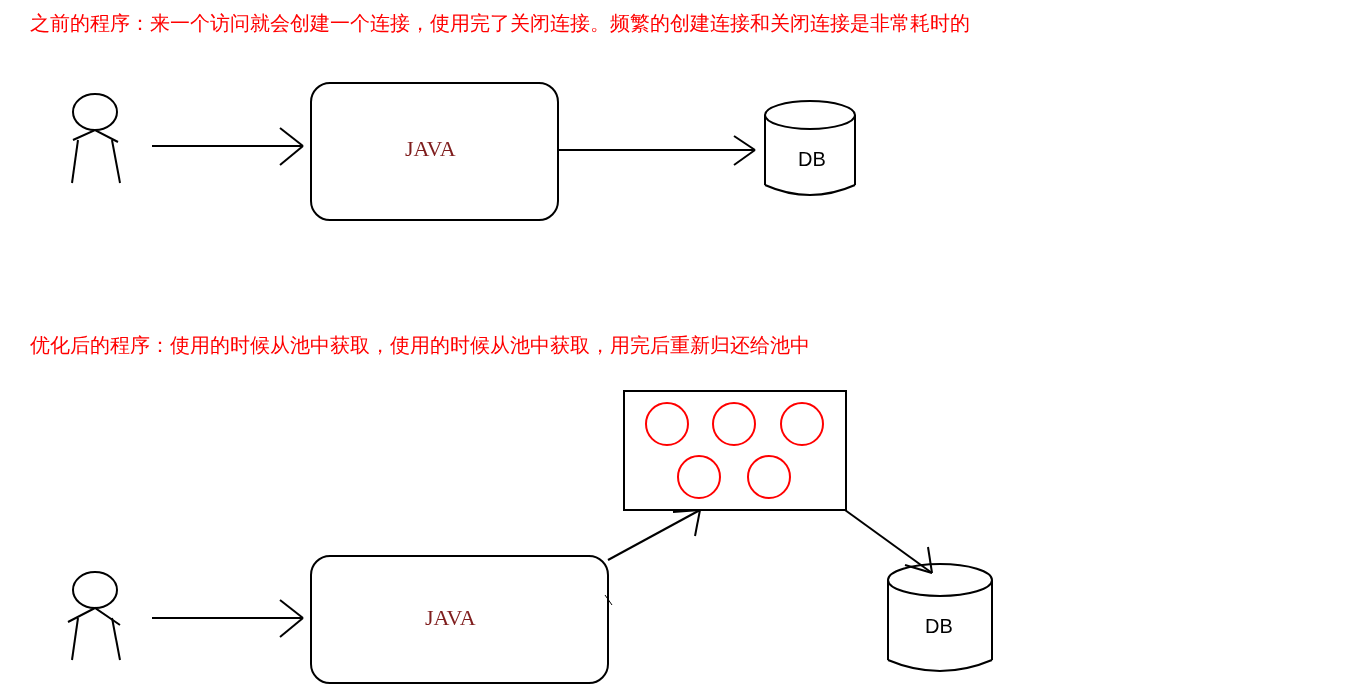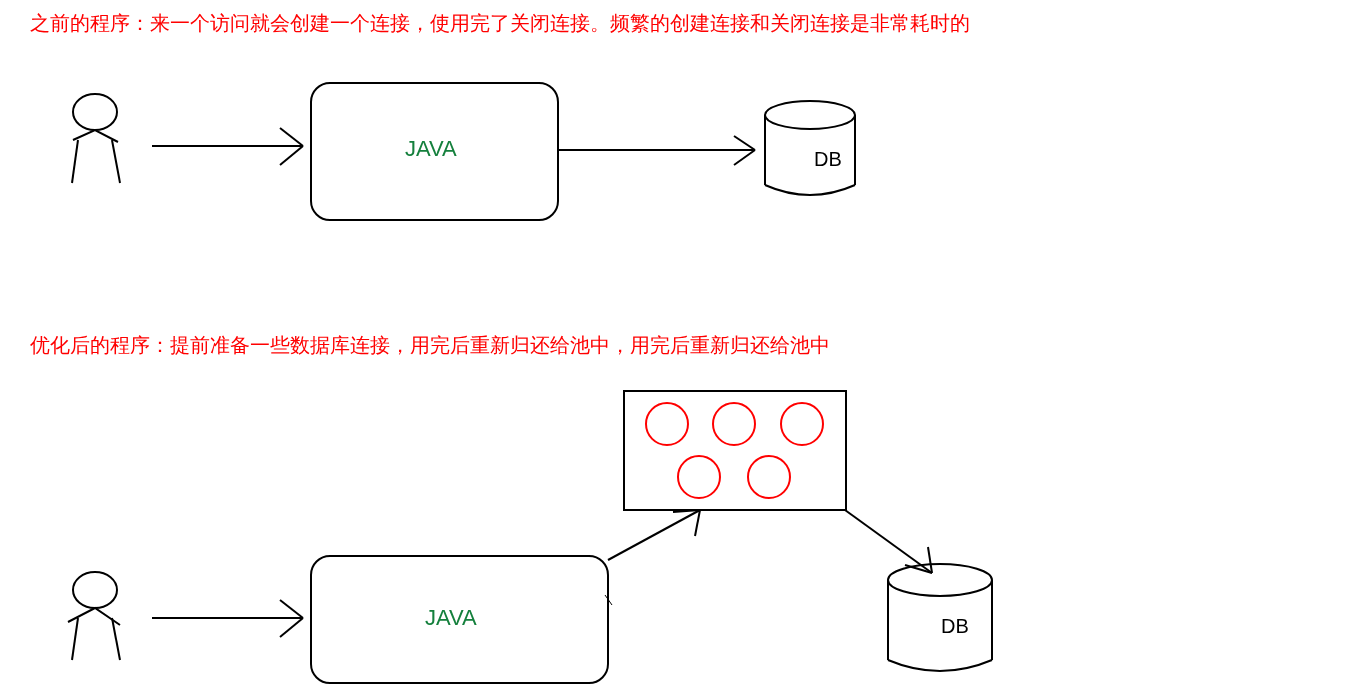--- a/index.html
+++ b/index.html
@@ -18,30 +18,29 @@
     white-space: nowrap;
   }
   .java-box {
     position: absolute;
     border: 2px solid #000;
     border-radius: 20px;
     background: #fff;
   }
   .java-label {
     position: absolute;
-    color: #15803d;
+    color: #7f1d1d;
     font-size: 22px;
-    font-family: Liberation Sans, sans-serif;
+    font-family: Liberation Serif, serif;
   }
   .db-label {
     position: absolute;
     color: #000;
     font-size: 20px;
     font-family: Arial, sans-serif;
-    margin-left: 16px;
   }
   .pool-box {
     position: absolute;
     border: 2px solid #000;
     background: #fff;
   }
   .pool-circle {
     position: absolute;
     border: 2px solid #ff0000;
     border-radius: 50%;
@@ -89,21 +88,21 @@
 
 <svg width="1354" height="685">
   <ellipse cx="810" cy="115" rx="45" ry="14" fill="none" stroke="#000" stroke-width="2"></ellipse>
   <line x1="765" y1="115" x2="765" y2="185" stroke="#000" stroke-width="2"></line>
   <line x1="855" y1="115" x2="855" y2="185" stroke="#000" stroke-width="2"></line>
   <path d="M765 185 Q810 205 855 185" fill="none" stroke="#000" stroke-width="2"></path>
 </svg>
 <div class="db-label" style="left:798px; top:148px;">DB</div>
 
 <div class="caption" style="left:30px; top:332px;">
-  <span>优化后的程序：</span><span>提前准备一些数据库连接，用完后重新归还给池中，用完后重新归还给池中</span>
+  <span>优化后的程序：</span><span>使用的时候从池中获取，使用的时候从池中获取，用完后重新归还给池中</span>
 </div>
 
 <div class="pool-box" style="left:623px; top:390px; width:220px; height:117px;">
   <div class="pool-circle" style="left:20px;  top:10px;"></div>
   <div class="pool-circle" style="left:87px;  top:10px;"></div>
   <div class="pool-circle" style="left:155px; top:10px;"></div>
   <div class="pool-circle" style="left:52px;  top:63px;"></div>
   <div class="pool-circle" style="left:122px; top:63px;"></div>
 </div>
 

